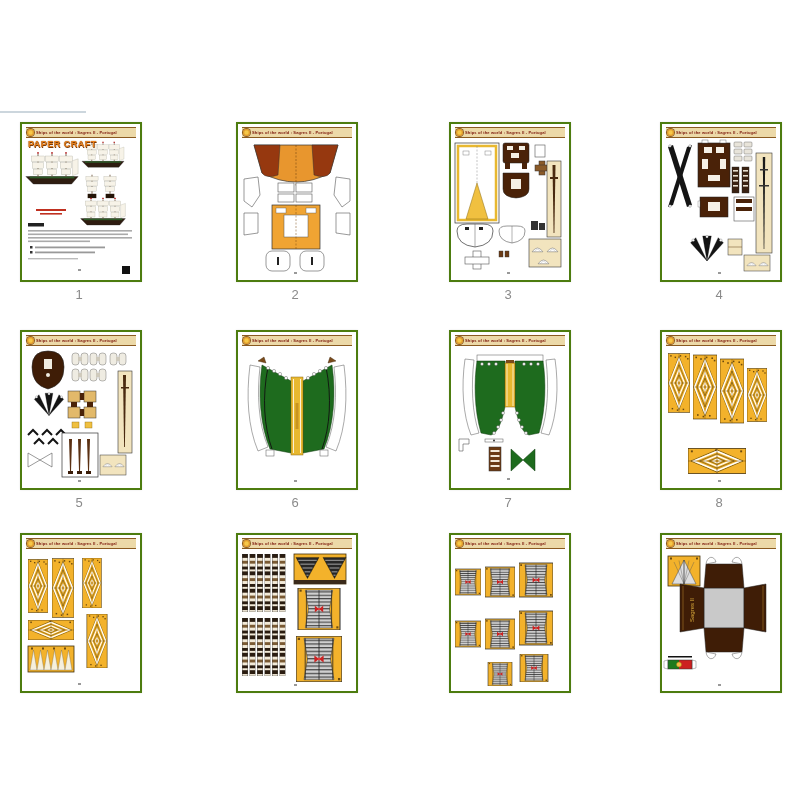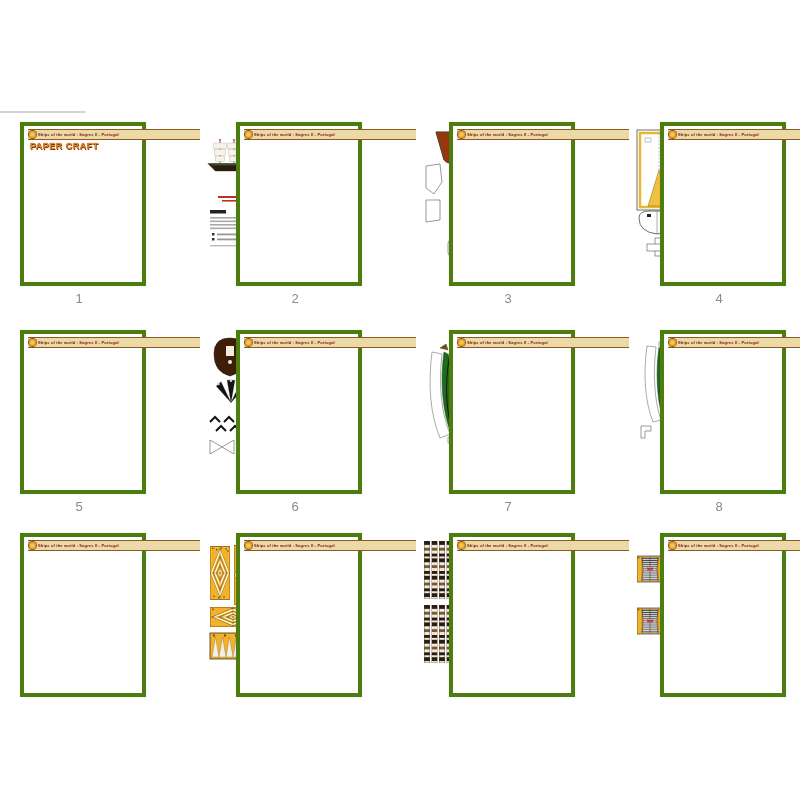--- a/index.html
+++ b/index.html
@@ -1,21 +1,21 @@
 <!DOCTYPE html>
 <html><head>
 <meta charset="utf-8">
 <style>
   html,body{margin:0;padding:0;}
   body{width:800px;height:800px;background:#ffffff;overflow:hidden;position:relative;
        font-family:"Liberation Sans", sans-serif;}
   .faint-line{position:absolute;left:0;top:111px;width:86px;height:2px;background:#ccd6dd;}
   .cell{position:absolute;width:118px;}
-  .page{width:118px;height:156px;background:#ffffff;border:4px solid #4d7c0f;
-        box-shadow:0 0 2px rgba(0,0,0,.10);position:relative;display:flex;flex-direction:row;}
+  .page{width:118px;height:156px;background:#ffffff;border:2px solid #4d7c0f;
+        box-shadow:0 0 2px rgba(0,0,0,.10);position:relative;display:flex;flex-direction:column;}
   .pghdr{position:relative;margin:3px 4px 1px;height:9px;background:#ecd9a8;
          border-top:1px solid #8a5a20;border-bottom:1px solid #8a5a20;
          display:flex;align-items:center;flex:none;}
   .emb{width:7px;height:7px;margin:0 2px 0 1px;border-radius:50%;flex:none;
        background:radial-gradient(circle,#f6c84a 30%,#d88a1a 70%);
        box-shadow:0 0 0 1px #8a5a20;}
   .pgtitle{font-size:8px;transform:scale(.5);transform-origin:0 50%;white-space:nowrap;
            color:#7a1408;font-weight:bold;width:200%;letter-spacing:.3px;}
   svg.art{display:block;width:118px;height:140px;flex:none;}
   .pnum{text-align:center;margin-top:5px;font-size:13px;color:#8a8a8a;}

